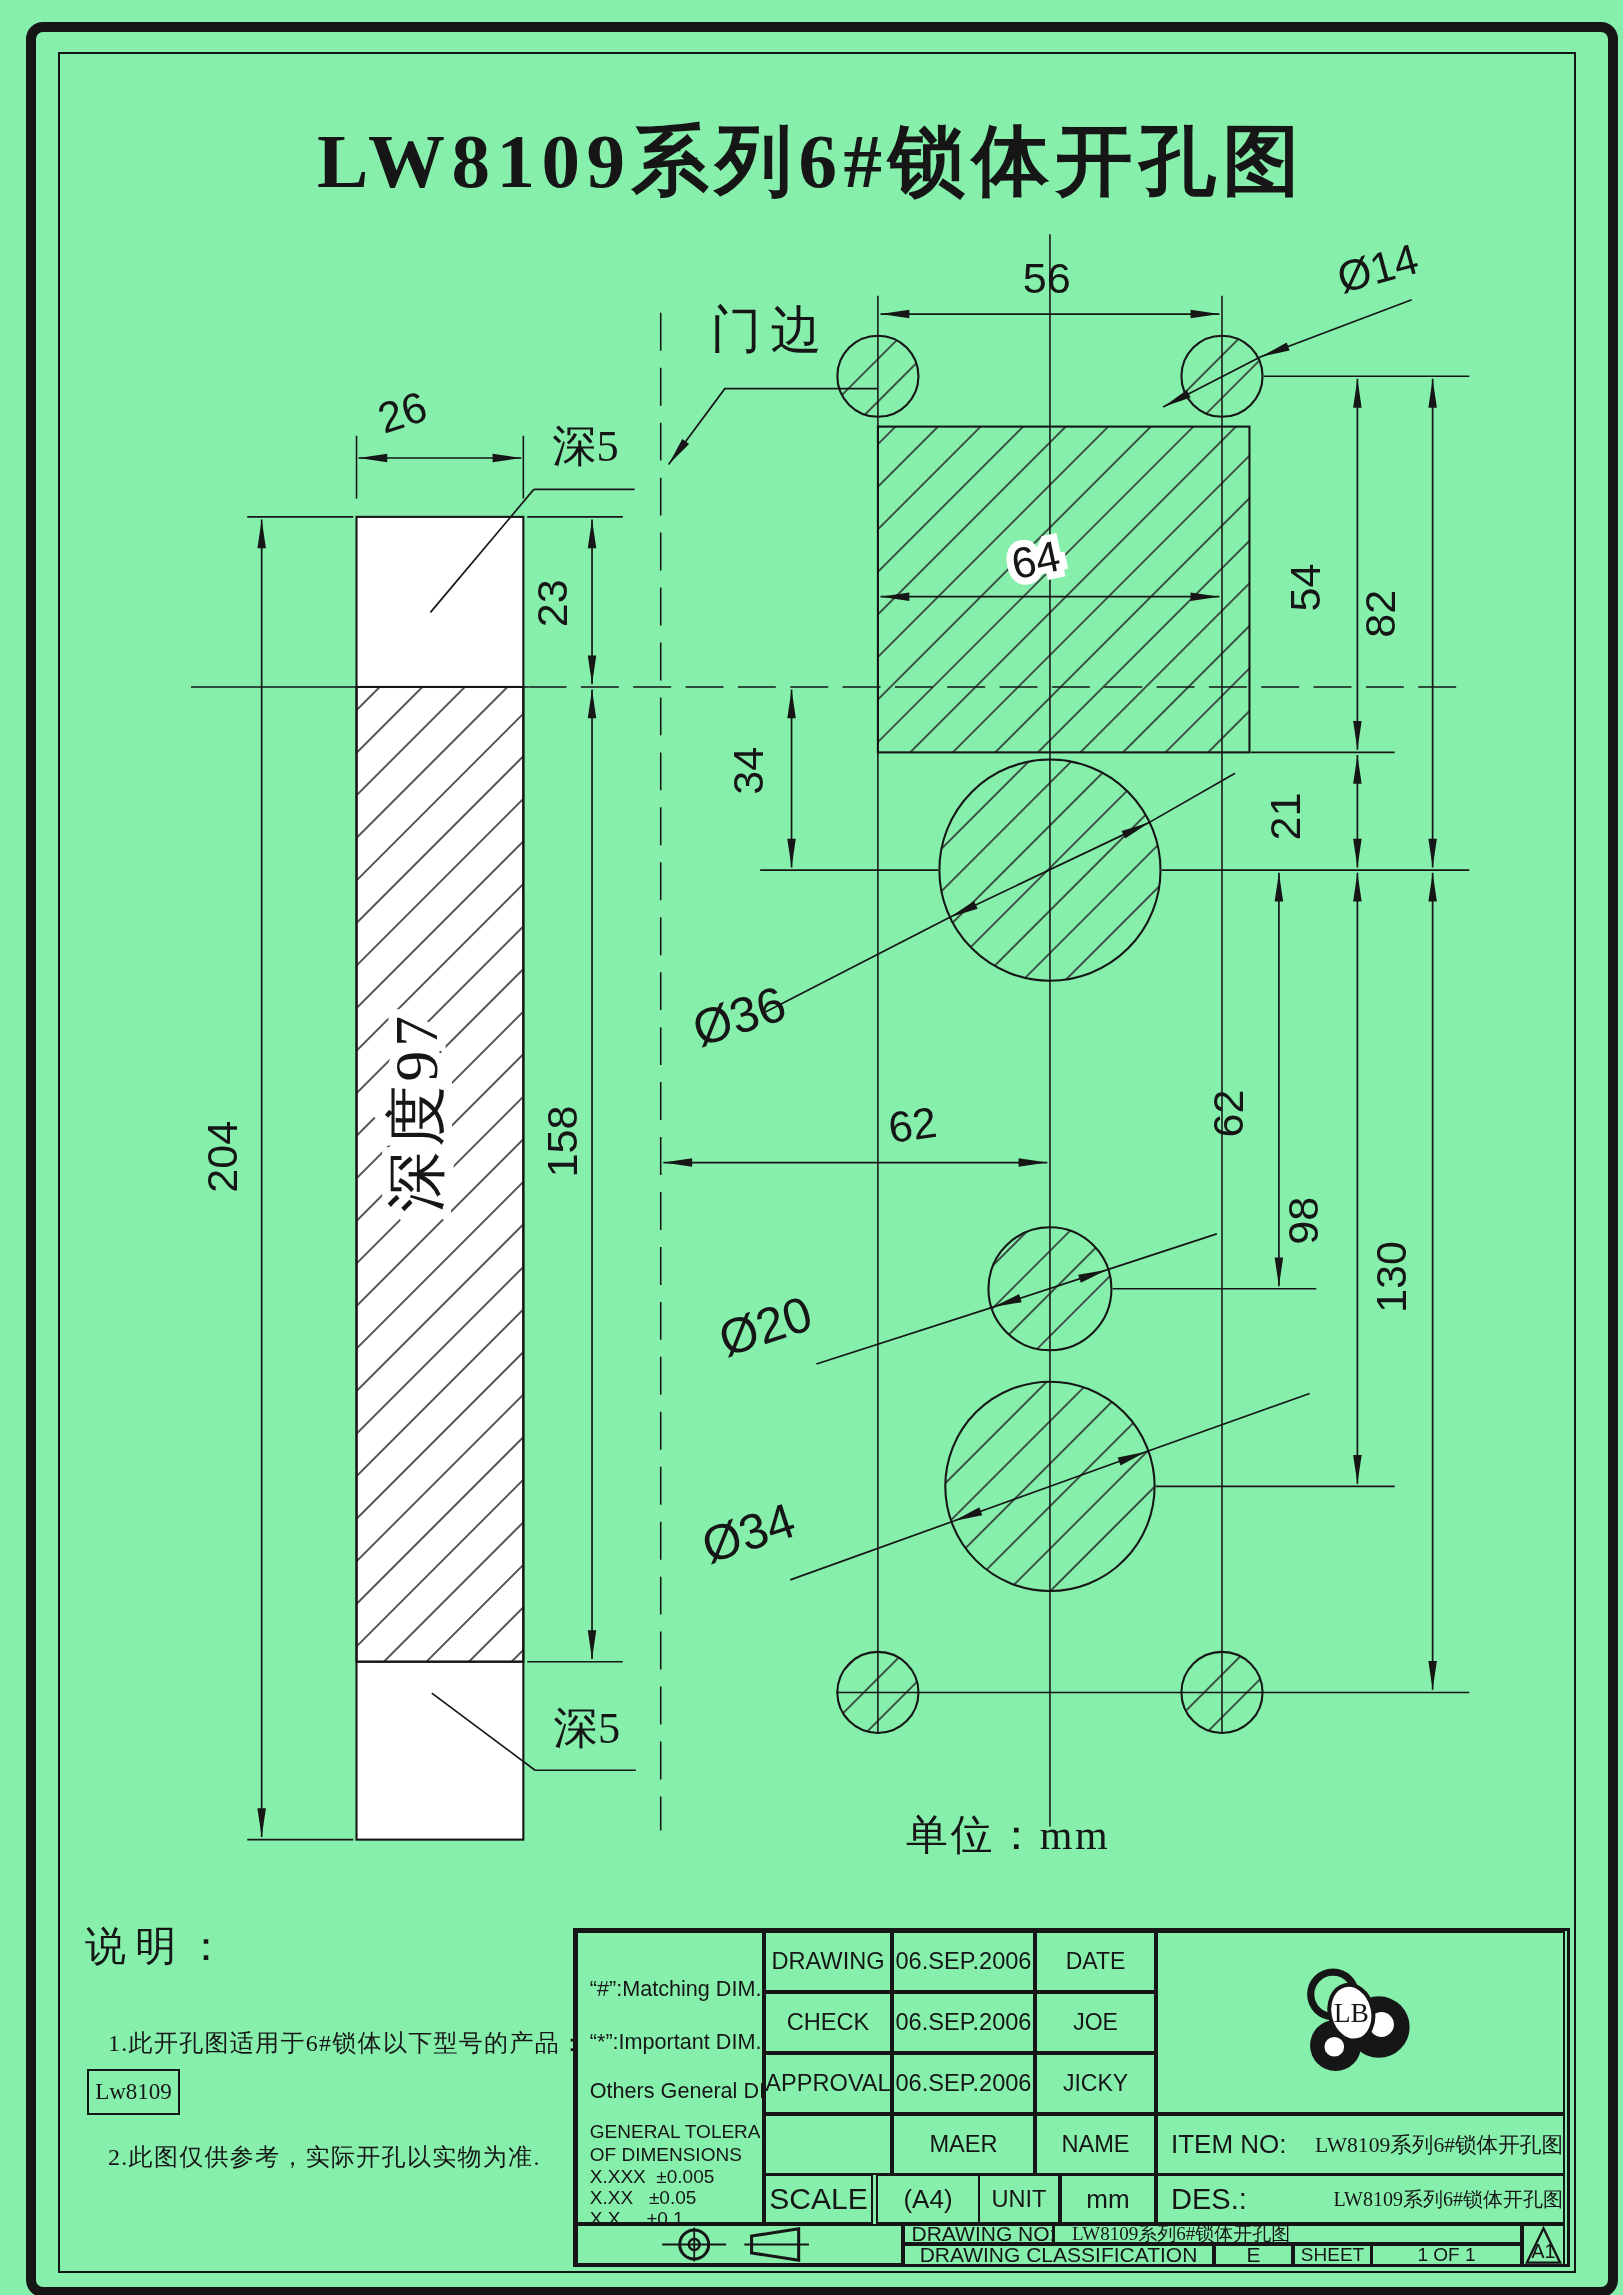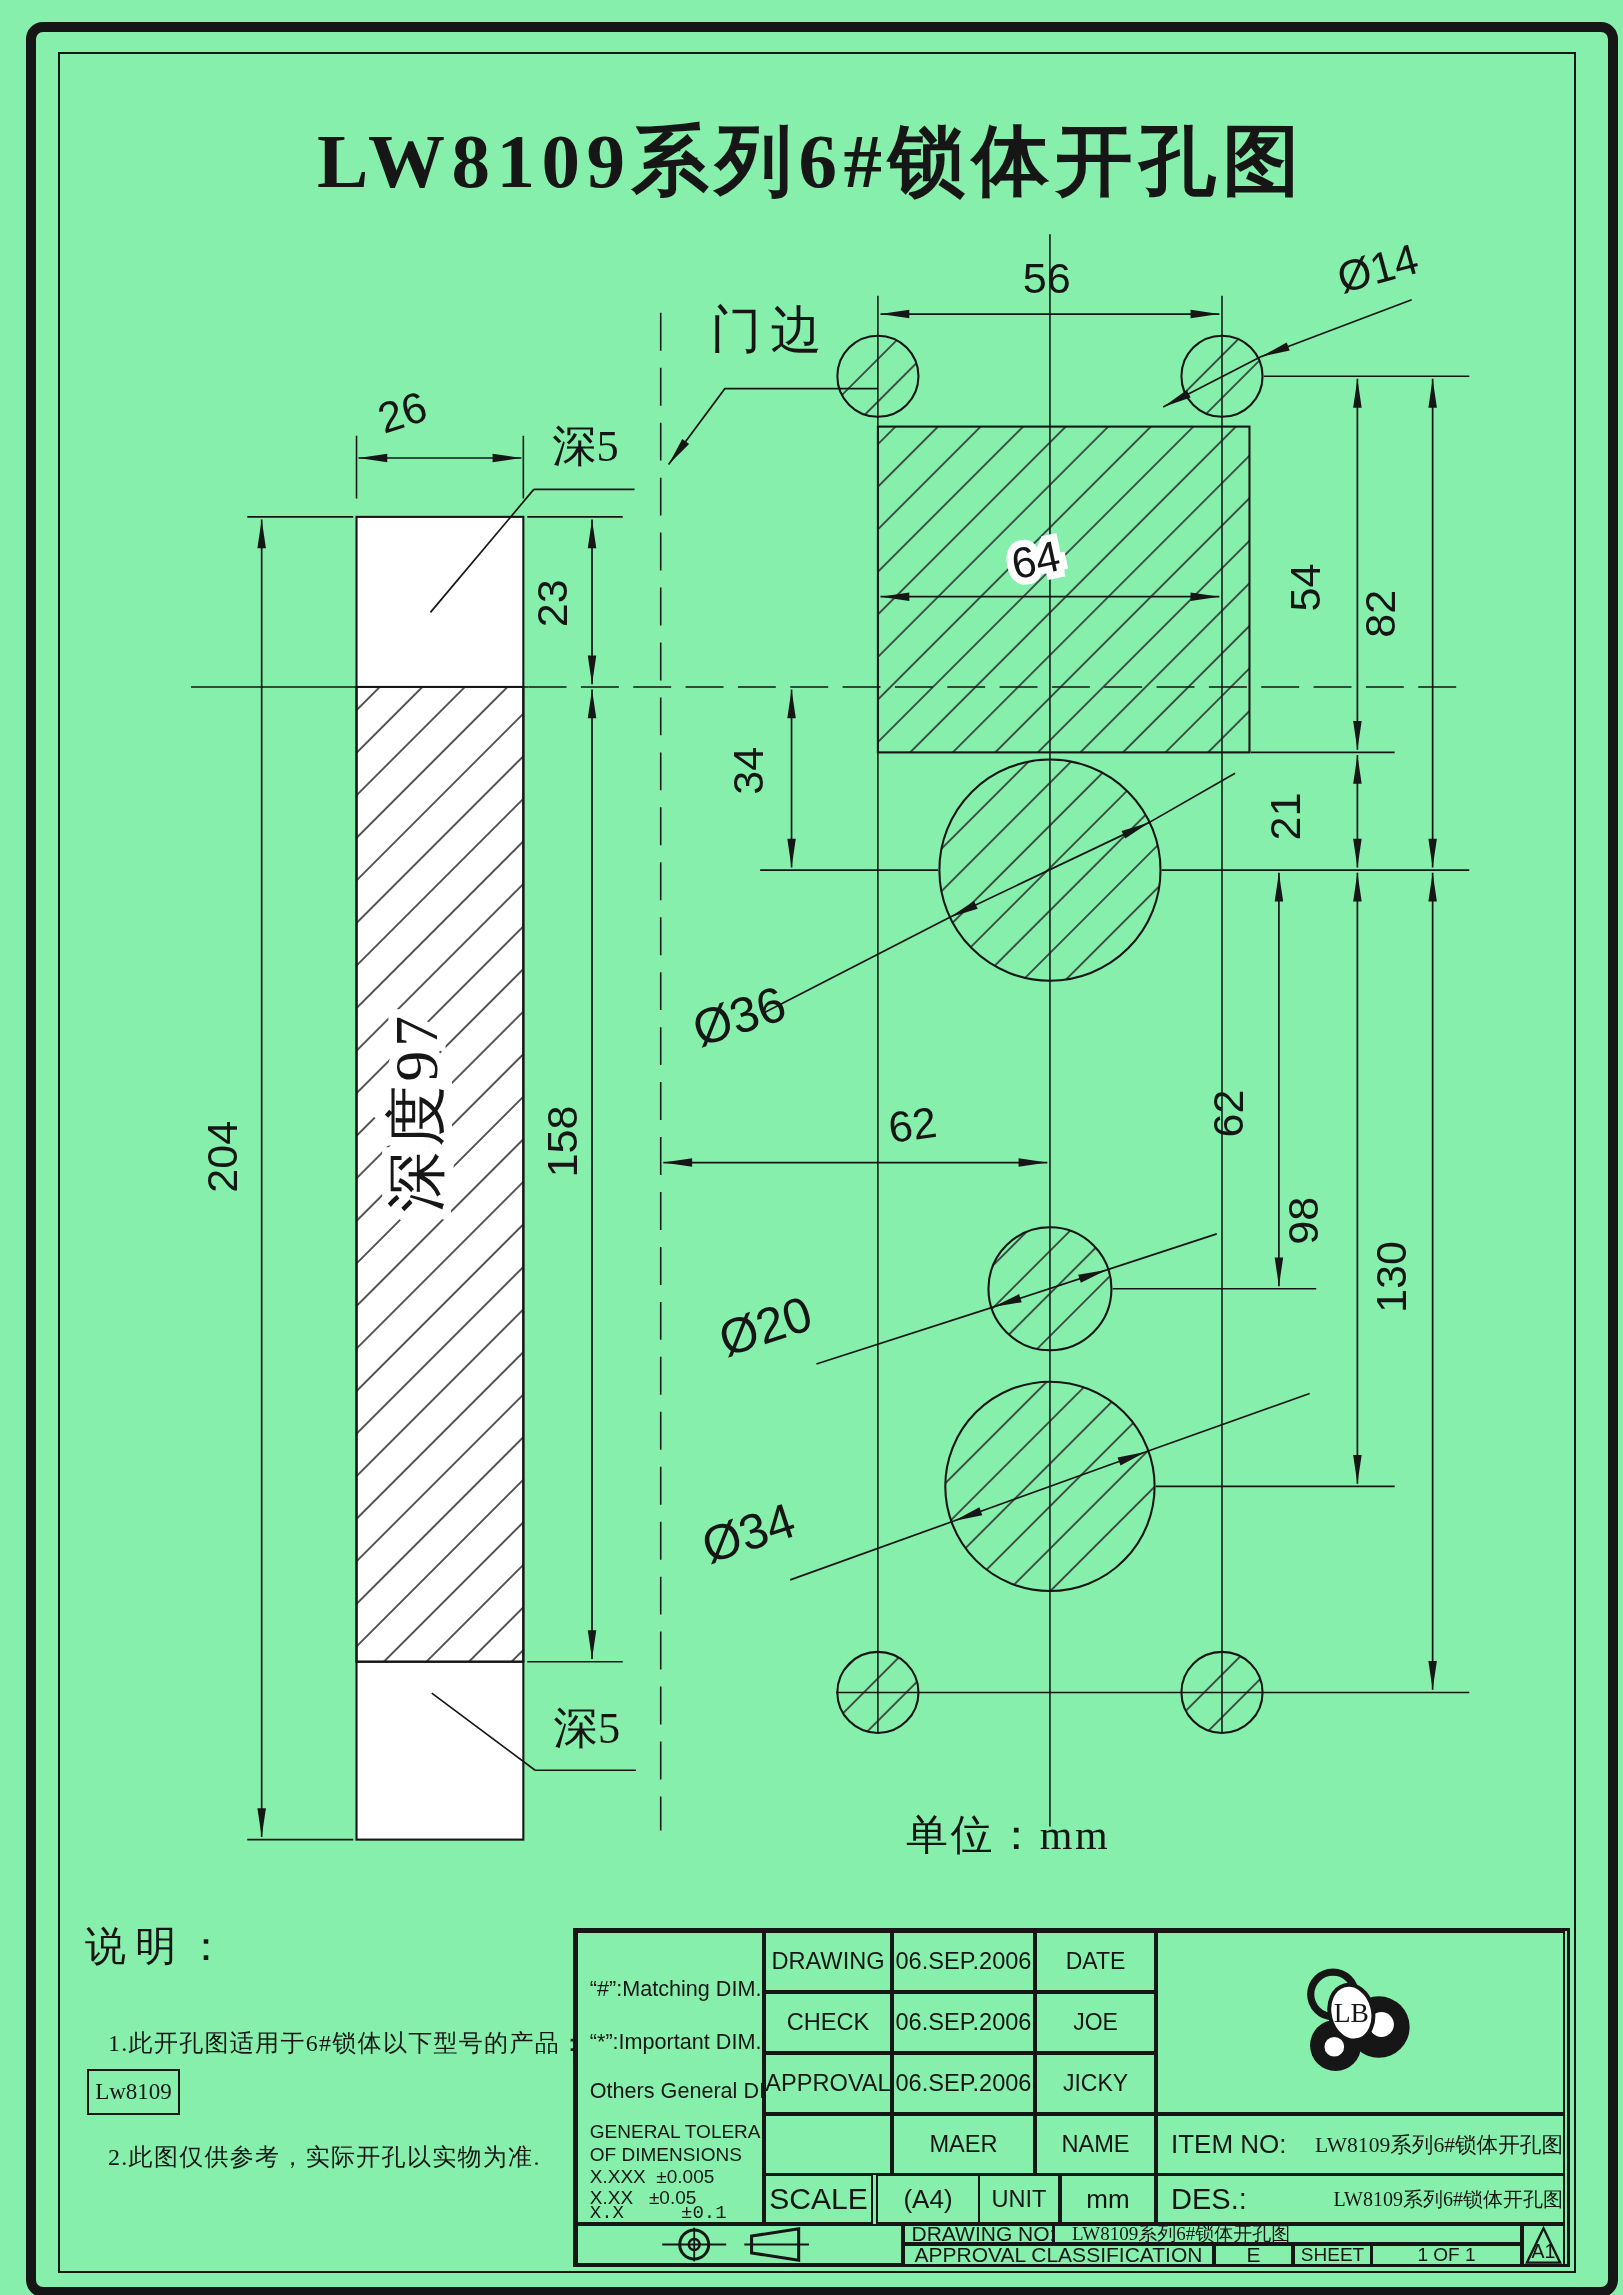--- a/index.html
+++ b/index.html
@@ -163,21 +163,21 @@
   <div class="abs tb">
 
     <div class="tb-cell" style="left:0;top:0;width:188px;height:293px;">
       <span class="info-line" style="top:43px;">“#”:Matching DIM.</span>
       <span class="info-line" style="top:96px;">“*”:Important DIM.</span>
       <span class="info-line" style="top:145px;">Others General DIM.</span>
       <span class="tol-line" style="top:188px;">GENERAL TOLERANCE</span>
       <span class="tol-line" style="top:211px;">OF DIMENSIONS</span>
       <span class="tol-line" style="top:233px;white-space:pre;">X.XXX  ±0.005</span>
       <span class="tol-line" style="top:254px;white-space:pre;">X.XX   ±0.05</span>
-      <span class="tol-line" style="top:269px;white-space:pre;font-family:Liberation Mono, monospace;">X.X     ±0.1</span>
+      <span class="tol-line" style="top:275px;white-space:pre;">X.X     ±0.1</span>
     </div>
 
     <div class="tb-cell" style="left:0;top:293px;width:327px;height:41px;">
       <svg width="157" height="37" viewBox="0 0 260 60">
         <g stroke="#161616" fill="none">
           <line x1="2" y1="30" x2="108" y2="30" stroke-width="3"></line>
           <line x1="55" y1="2" x2="55" y2="58" stroke-width="3"></line>
           <circle cx="55" cy="30" r="24" stroke-width="5"></circle>
           <circle cx="55" cy="30" r="9" stroke-width="4"></circle>
           <polygon points="150,16 150,44 228,56 228,4" stroke-width="5"></polygon>
@@ -223,21 +223,21 @@
     <div class="tb-cell" style="left:402px;top:243px;width:82px;height:50px;font-size:23.6px;">UNIT</div>
     <div class="tb-cell" style="left:484px;top:243px;width:96px;height:50px;font-size:26px;">mm</div>
     <div class="tb-cell lft" style="left:580px;top:243px;width:409px;height:50px;">
       <span style="font-size:29px;padding:0 9.2px 0 13px;">DES.:</span>
       <span class="cn" style="font-size:20px;">LW8109系列6#锁体开孔图</span>
     </div>
 
     <div class="tb-cell lft" style="left:327px;top:293px;width:151px;height:20px;font-size:21px;padding-left:6.5px;">DRAWING NO:</div>
     <div class="tb-cell lft cn" style="left:477px;top:293px;width:469px;height:20px;font-size:19px;padding-left:17px;">LW8109系列6#锁体开孔图</div>
 
-    <div class="tb-cell" style="left:327px;top:313px;width:311px;height:21.6px;font-size:21px;">APPROVAL CLASSIFICATION</div>
+    <div class="tb-cell" style="left:327px;top:313px;width:311px;height:21.6px;font-size:21px;">DRAWING CLASSIFICATION</div>
     <div class="tb-cell" style="left:638px;top:313px;width:79px;height:21.6px;font-size:21px;">E</div>
     <div class="tb-cell" style="left:717px;top:313px;width:79px;height:21.6px;font-size:19px;">SHEET</div>
     <div class="tb-cell" style="left:795px;top:313px;width:151px;height:21.6px;font-size:19px;">1 OF 1</div>
 
     <div class="tb-cell" style="left:946px;top:293px;width:43px;height:42px;">
       <svg width="41" height="39" viewBox="0 0 66 68">
         <polygon points="33,4 62,64 4,64" fill="none" stroke="#161616" stroke-width="4"></polygon>
         <text x="33" y="56" text-anchor="middle" font-size="34" font-family="Liberation Sans, sans-serif" fill="#161616">A1</text>
       </svg>
     </div>

